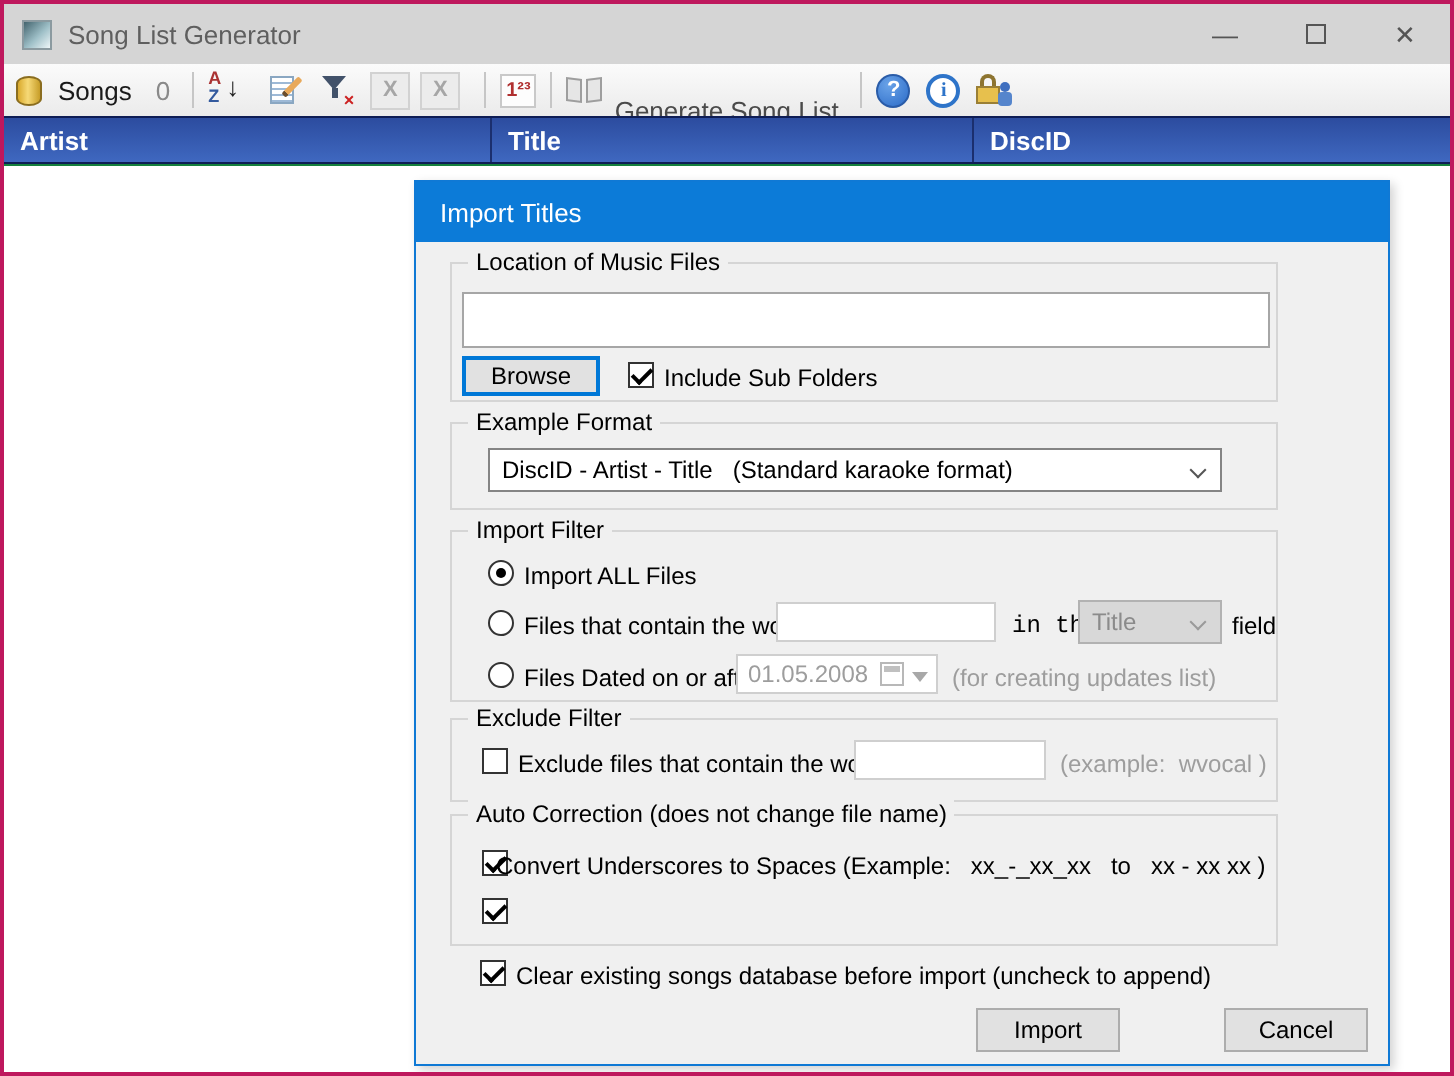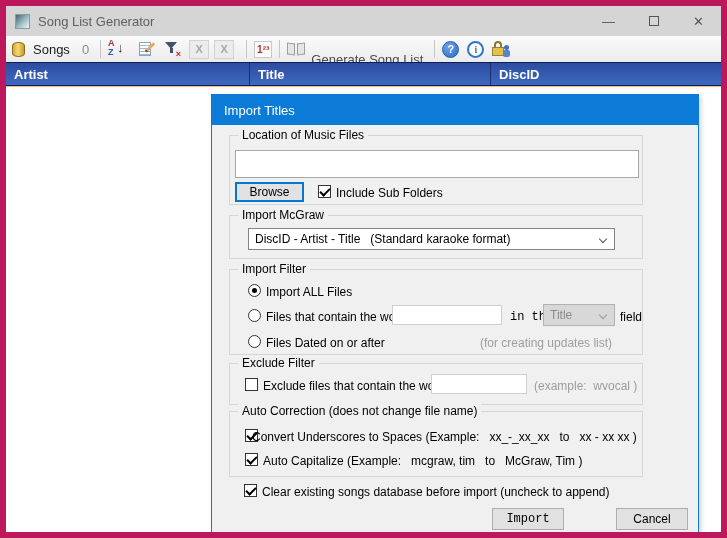--- a/index.html
+++ b/index.html
@@ -1,18 +1,18 @@
 <!DOCTYPE html>
 <html><head>
 <meta charset="utf-8">
 <style>
   * { margin:0; padding:0; box-sizing:border-box; }
   body { font-family:"Liberation Sans", sans-serif; background:#c8c8c8; }
-  .window { position:relative; width:727px; height:538px; background:#fdba74;
-            border:6px solid #be185d; overflow:hidden; }
+  .window { position:relative; width:727px; height:538px; background:#15803d;
+            border:2px solid #be185d; overflow:hidden; }
 
   
   .titlebar { position:absolute; left:0; top:0; width:100%; height:30px;
               background:#d5d5d5; display:flex; align-items:center; }
   .app-icon { width:15px; height:15px; margin-left:9px;
               background:linear-gradient(135deg,#43646e 0%,#9fc0c8 55%,#eef6f8 100%);
               border:1px solid #8b9aa0; }
   .win-title { margin-left:8px; font-size:13px; color:#5f5f5f; }
   .win-controls { position:absolute; right:0; top:0; height:30px; display:flex; }
   .wc { width:45px; height:30px; display:flex; align-items:center; justify-content:center;
@@ -194,21 +194,21 @@
 
     <div class="group" style="top:40px; height:70px;text-align:right;">
       <span class="group-label">Location of Music Files</span>
       <div class="txt" style="left:5px; top:14px; width:404px; height:28px;"></div>
       <div class="btn focus" style="left:5px; top:46px; width:69px; height:20px;">Browse</div>
       <span class="cb checked" style="left:88px; top:49px;"></span>
       <span class="lbl" style="left:106px; top:50px;">Include Sub Folders</span>
     </div>
 
     <div class="group" style="top:120px; height:44px;">
-      <span class="group-label">Import McGraw</span>
+      <span class="group-label">Example Format</span>
       <div class="select" style="left:18px; top:12px; width:367px; height:22px;">
         <span>DiscID - Artist - Title   (Standard karaoke format)</span>
         <span class="chev"></span>
       </div>
     </div>
 
     <div class="group" style="top:174px; height:86px;">
       <span class="group-label">Import Filter</span>
 
       <span class="radio on" style="left:18px; top:14px;"></span>
@@ -219,39 +219,43 @@
       <div class="txt light" style="left:162px; top:35px; width:110px; height:20px;"></div>
       <span class="lbl" style="left:280px; top:40px;font-family:Liberation Mono, monospace;">in the</span>
       <div class="select disabled" style="left:313px; top:34px; width:72px; height:22px;">
         <span>Title</span>
         <span class="chev"></span>
       </div>
       <span class="lbl" style="left:390px; top:40px;">field</span>
 
       <span class="radio" style="left:18px; top:65px;"></span>
       <span class="lbl" style="left:36px; top:66px;">Files Dated on or after</span>
+      <div class="datefield" style="left:142px; top:61px; width:101px; height:20px;">
+        <span>01.05.2008</span>
+        <span class="cal-btn"></span>
+        <span class="darr"></span>
+      </div>
       <span class="lbl dim" style="left:250px; top:66px;">(for creating updates list)</span>
     </div>
 
     <div class="group" style="top:268px; height:42px;">
       <span class="group-label">Exclude Filter</span>
       <span class="cb" style="left:15px; top:14px;"></span>
       <span class="lbl" style="left:33px; top:15px;">Exclude files that contain the word</span>
       <div class="txt light" style="left:201px; top:10px; width:96px; height:20px;"></div>
       <span class="lbl dim" style="left:304px; top:15px;">(example:  wvocal )</span>
     </div>
 
     <div class="group" style="top:316px; height:66px;">
       <span class="group-label">Auto Correction (does not change file name)</span>
       <span class="cb checked" style="left:15px; top:17px;"></span>
       <span class="lbl" style="left:22px; top:18px;">Convert Underscores to Spaces (Example:   xx_-_xx_xx   to   xx - xx xx )</span>
       <span class="cb checked" style="left:15px; top:41px;"></span>
-      <span class="lbl" style="left:33px; top:42px;">Auto Capitalize (Example:   mcgraw, tim   to   McGraw, Tim )</span>
     </div>
 
     <span class="cb checked" style="left:32px; top:389px;"></span>
     <span class="lbl" style="left:50px; top:390px;">Clear existing songs database before import (uncheck to append)</span>
 
-    <div class="btn" style="left:280px; top:413px; width:72px; height:22px;font-family:Liberation Mono, monospace;">Import</div>
+    <div class="btn" style="left:280px; top:413px; width:72px; height:22px;">Import</div>
     <div class="btn" style="left:360px; top:413px; width:72px; height:22px;margin-left:44px;">Cancel</div>
   </div>
 
 </div>
 
 </body></html>

